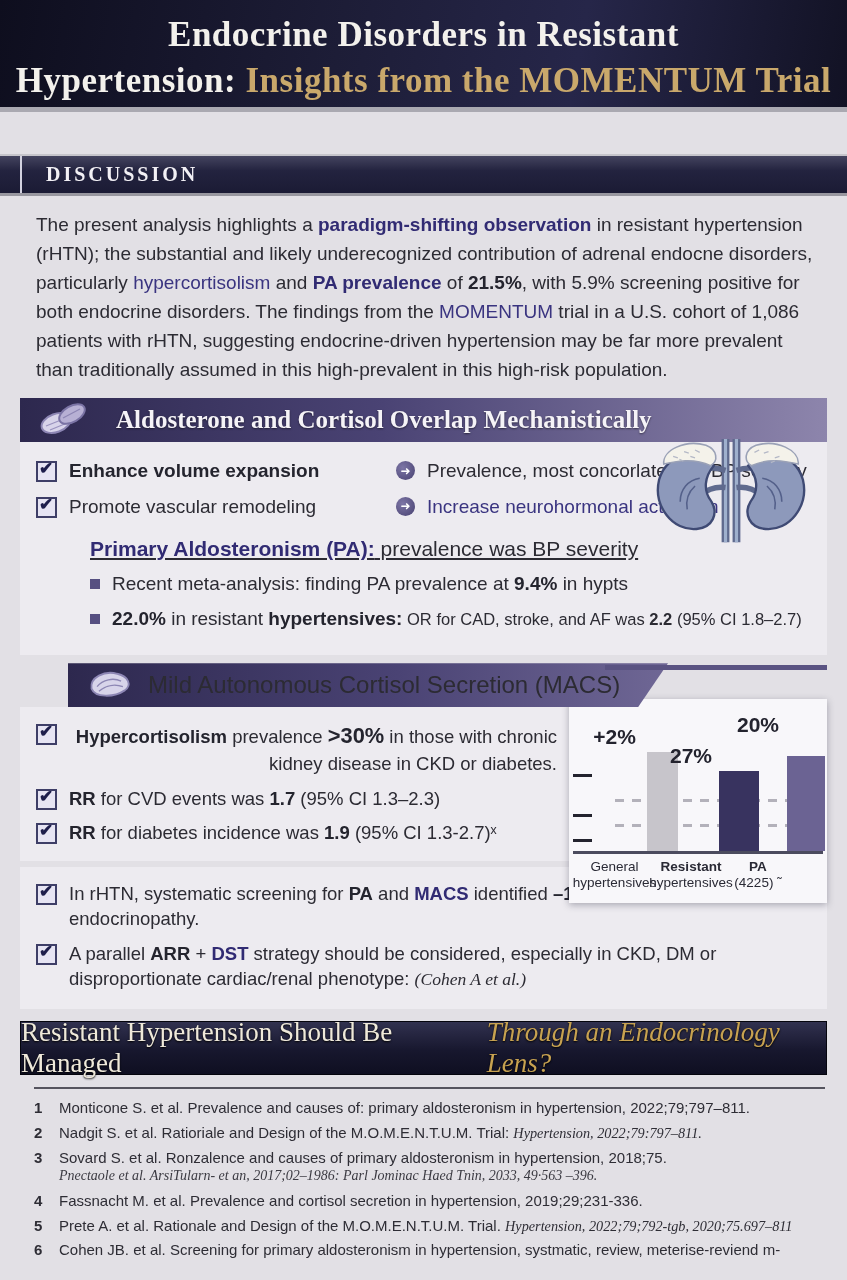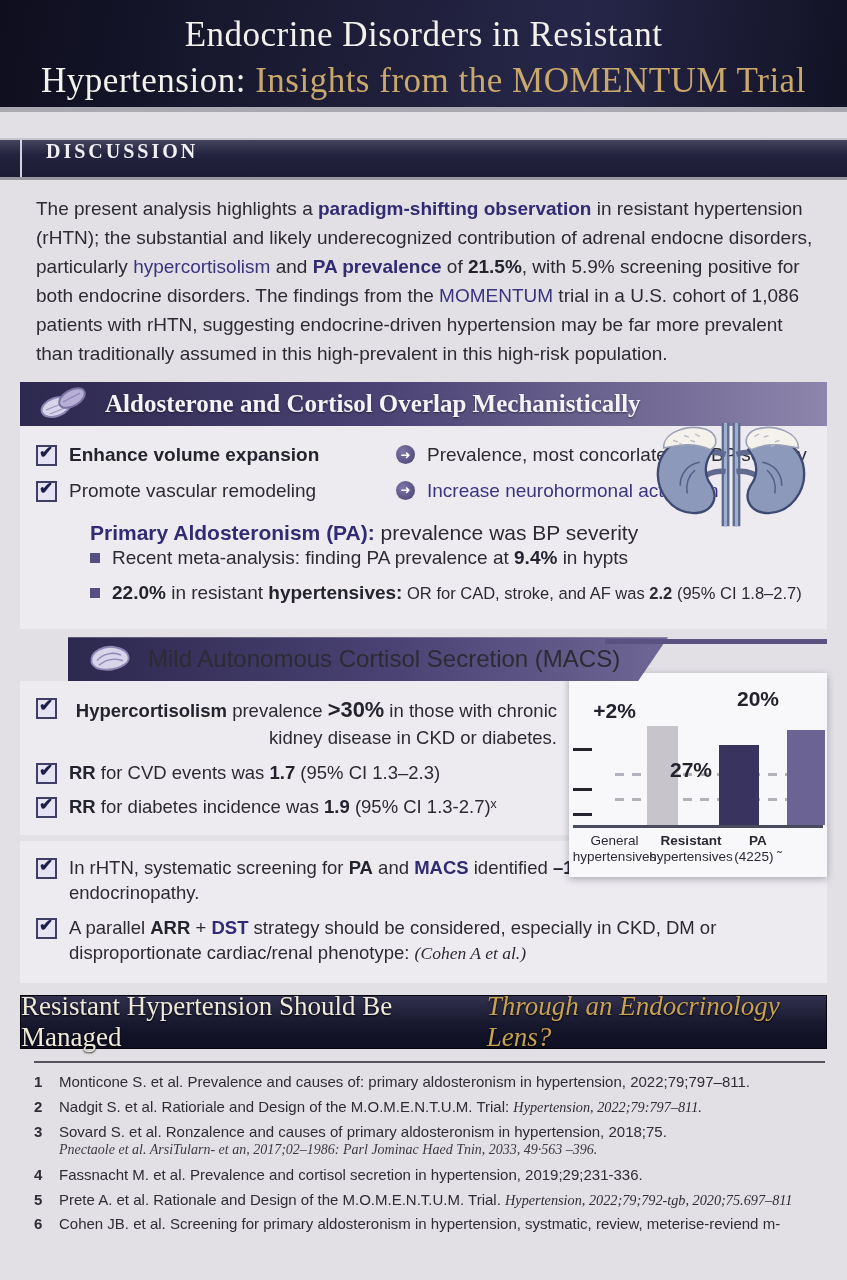--- a/index.html
+++ b/index.html
@@ -3,46 +3,46 @@
 <meta charset="utf-8">
 <style>
   html,body{margin:0;padding:0;background:#c9c7cd;}
   #page{width:847px;height:1280px;background:#e2e0e5;position:relative;overflow:hidden;
         font-family:"Liberation Sans",sans-serif;color:#2c2b33;}
 
   
   .hdr{height:112px;box-sizing:border-box;padding-top:12px;text-align:center;
        background:linear-gradient(100deg,#0e0e1e 0%,#1d1d37 40%,#262649 68%,#121224 100%);
        border-bottom:5px solid #aaa9b1;}
-  .hdr-line{font-family:"Liberation Serif",serif;font-weight:normal;font-size:35px;line-height:46px;color:#f3f1ec;letter-spacing:.5px;}
+  .hdr-line{font-family:"Liberation Serif",serif;font-weight:bold;font-size:35px;line-height:46px;color:#f3f1ec;letter-spacing:.5px;}
   .gold{color:#c9a86b;}
 
   
-  .disc{margin-top:26px;height:37px;display:flex;position:relative;
+  .disc{margin-top:42px;height:37px;display:flex;align-items:center;position:relative;
         background:linear-gradient(#44445f,#23233f 40%,#1b1b34);
         border-top:2px solid #c6c5cb;border-bottom:3px solid #98979f;}
   .disc-vline{position:absolute;left:20px;top:0;bottom:0;width:2px;background:#d3d2e0;}
   .disc-label{font-family:"Liberation Serif",serif;font-weight:bold;font-size:20px;letter-spacing:3px;
               color:#f2f0f5;margin-left:46px;}
 
   
   .para{padding:14px 26px 14px 36px;font-size:19px;line-height:1.53;color:#2c2b33;}
 
   
   .sg-b{font-weight:bold;color:#24242e;}
   .sg-n{color:#3a3480;}
   .sg-nb{color:#312b73;font-weight:bold;}
   .sg-i{font-style:italic;font-family:"Liberation Serif",serif;font-size:.95em;}
   .sg-big{font-weight:bold;font-size:1.18em;color:#24242e;}
   .sg-sm{font-size:.87em;}
   .sg-smb{font-size:.87em;font-weight:bold;}
 
   
   .sec{margin:0 20px;position:relative;}
-  .sec-hdr{height:44px;display:flex;align-items:center;gap:15px;box-sizing:border-box;padding-left:18px;
+  .sec-hdr{height:44px;display:flex;align-items:center;gap:26px;box-sizing:border-box;padding-left:18px;
            background:linear-gradient(90deg,#2d284e 0%,#4a4374 45%,#8d85ac 100%);}
   .sec-hdr .ttl{font-family:"Liberation Serif",serif;font-weight:bold;font-size:25px;color:#f5f3f7;
                 text-shadow:0 1px 2px rgba(0,0,0,.5);white-space:nowrap;}
   .sec-hdr-row{height:44px;position:relative;}
   .sec-hdr-row .bar{position:absolute;left:0;top:0;bottom:0;display:flex;align-items:center;gap:14px;
            box-sizing:border-box;padding-left:18px;
            background:linear-gradient(90deg,#2d284e 0%,#4a4374 55%,#6f6795 100%);
            clip-path:polygon(0 0,100% 0,calc(100% - 30px) 100%,0 100%);z-index:3;}
   .sec-hdr-row .tail{position:absolute;top:2px;right:0;height:5px;background:#5a5382;z-index:4;}
 
@@ -57,21 +57,21 @@
   .arrow-badge{width:19px;height:19px;flex:none;margin-top:3px;border-radius:50%;color:#fff;
        background:radial-gradient(circle at 35% 35%,#7d76a6,#474070);display:flex;align-items:center;justify-content:center;}
   .arrow-badge .g{font-size:12px;line-height:1;}
   .sqr{width:10px;height:10px;flex:none;margin-top:8px;background:#564f81;}
 
   
   .cols{display:flex;padding:16px 10px 4px 16px;}
   .col1{width:360px;}
   .col2{flex:1;}
   .pa-block{padding:4px 10px 14px 70px;position:relative;}
-  .pa-head{font-size:21px;}
+  .pa-head{font-size:21px;margin-bottom:10px;text-decoration:underline;}
   .pa-block .li-text{font-size:19px;}
   .kidneys{position:absolute;right:10px;top:-118px;z-index:2;}
 
   
   .sec2-body{min-height:150px;box-sizing:border-box;padding:14px 270px 6px 16px;position:relative;}
   .sec2-body .li-text{font-size:18.5px;text-align:right;}
   .chart-panel{position:absolute;top:-8px;right:0px;width:258px;height:204px;background:#f8f7fa;
        box-shadow:0 2px 7px rgba(40,40,60,.35);z-index:2;}
   .chart-plot{position:absolute;inset:0;}
   .bar{position:absolute;margin-left:48px;}
@@ -235,21 +235,21 @@
             <div class="tick" style="top: 140px;"></div>
             <div class="dash" style="top: 100px;"></div>
             <div class="dash" style="top: 125px;"></div>
             <div class="bar" style="left: 30px; width: 31px; top: 53px; height: 99px; background: rgb(199, 197, 203);"></div>
             <div class="bar-val" style="left: 5.5px; width: 80px; top: 26px;">+2%</div>
             <div class="cat" style="left: -4.5px; top: 160px;">
               <div>General</div>
               <div style="font-weight: normal;">hypertensives</div>
             </div>
             <div class="bar" style="left: 102px; width: 40px; top: 72px; height: 80px; background: rgb(56, 51, 95);"></div>
-            <div class="bar-val" style="left: 82px; width: 80px; top: 45px; margin-top: 40px;">27%</div>
+            <div class="bar-val" style="left: 82px; width: 80px; top: 45px;">27%</div>
             <div class="cat b" style="left: 72px; top: 160px;">
               <div>Resistant</div>
               <div style="font-weight: normal;">hypertensives</div>
             </div>
             <div class="bar" style="left: 170px; width: 38px; top: 57px; height: 95px; background: rgb(107, 99, 147);"></div>
             <div class="bar-val" style="left: 149px; width: 80px; top: 14px;">20%</div>
             <div class="cat b" style="left: 139px; top: 160px;">
               <div>PA</div>
               <div style="font-weight: normal;">(4225) ˜</div>
             </div>

